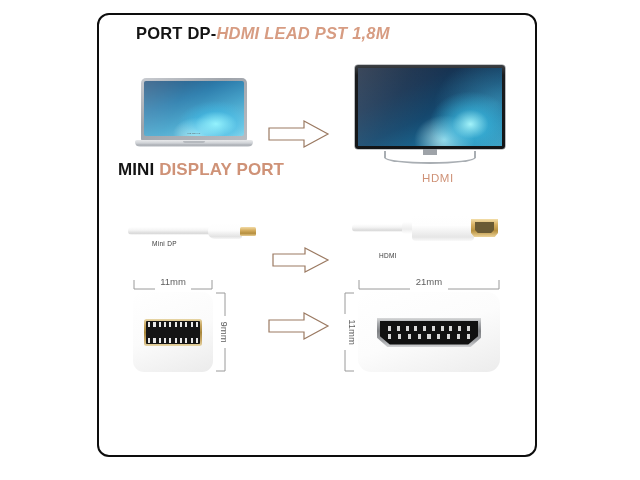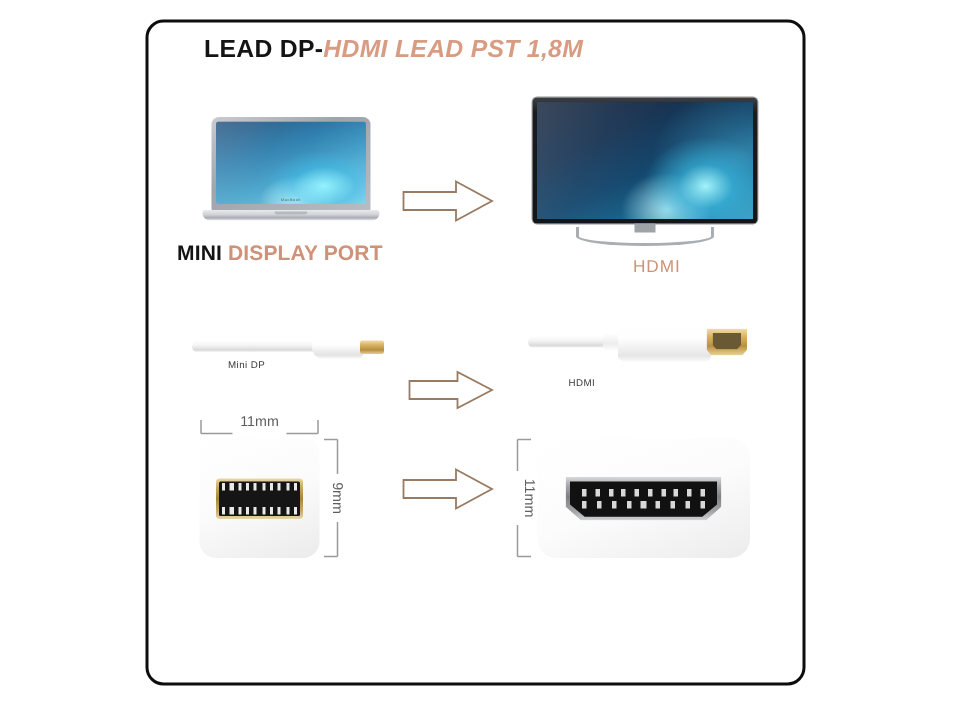--- a/index.html
+++ b/index.html
@@ -137,21 +137,21 @@
     width:88px; height:11px;
     border:2px solid #a9aeb3;
     border-top: none;
     border-radius: 0 0 50% 50%;
     background: transparent;
   }
 
   
   #label-mini-display-port{
     position:absolute; left:118px; top:160px;
-    font-size:14px; white-space:nowrap; letter-spacing:0.1px;
+    font-size:17px; white-space:nowrap; letter-spacing:0.1px;
   }
   #label-hdmi-tv{
     position:absolute; left:422px; top:172px;
     font-size:11.5px; white-space:nowrap; letter-spacing:0.6px;
     color:#cf9277;
   }
 
   
   .arrow { position:absolute; }
   #arrow-1 { left:268px; top:118px; }
@@ -313,21 +313,21 @@
   #hdmi-dim-left{
     position:absolute; left:-15px; top:0; width:14px; height:80px;
   }
 </style>
 </head>
 <body>
 
 <div id="infographic-frame"></div>
 
 <div id="title">
-  <span class="t-dark">LEAD DP-</span><span class="t-accent">HDMI LEAD PST 1,8M</span>
+  <span class="t-dark">PORT DP-</span><span class="t-accent">HDMI LEAD PST 1,8M</span>
 </div>
 
 <div id="laptop">
   <div id="laptop-lid">
     <div id="laptop-screen">
       <div id="laptop-brand">MacBook</div>
     </div>
   </div>
   <div id="laptop-base"></div>
   <div id="laptop-notch"></div>
@@ -456,20 +456,29 @@
         <span class="hpin"></span>
         <span class="hpin"></span>
         <span class="hpin"></span>
         <span class="hpin"></span>
         <span class="hpin"></span>
         <span class="hpin"></span>
         <span class="hpin"></span>
     </div>
   </div>
 
+  <div id="hdmi-dim-top">
+    <svg width="142" height="13" viewBox="0 0 142 13" style="position:absolute;left:0;top:0;">
+      <line x1="1" y1="11" x2="1" y2="2" stroke="#9a9a9a" stroke-width="1"></line>
+      <line x1="141" y1="11" x2="141" y2="2" stroke="#9a9a9a" stroke-width="1"></line>
+      <line x1="1" y1="11" x2="52" y2="11" stroke="#9a9a9a" stroke-width="1"></line>
+      <line x1="90" y1="11" x2="141" y2="11" stroke="#9a9a9a" stroke-width="1"></line>
+    </svg>
+    <div class="dim-text" style="position:absolute;left:50%;top:-2px;transform:translateX(-50%);background:#fff;padding:0 2px;">21mm</div>
+  </div>
 
   <div id="hdmi-dim-left">
     <svg width="14" height="80" viewBox="0 0 14 80" style="position:absolute;left:0;top:0;">
       <line x1="2" y1="1" x2="11" y2="1" stroke="#9a9a9a" stroke-width="1"></line>
       <line x1="2" y1="79" x2="11" y2="79" stroke="#9a9a9a" stroke-width="1"></line>
       <line x1="2" y1="1" x2="2" y2="22" stroke="#9a9a9a" stroke-width="1"></line>
       <line x1="2" y1="58" x2="2" y2="79" stroke="#9a9a9a" stroke-width="1"></line>
     </svg>
     <div class="dim-text-vert" style="position:absolute;left:4px;top:50%;transform:translateY(-50%);background:#fff;padding:2px 0;">11mm</div>
   </div>

